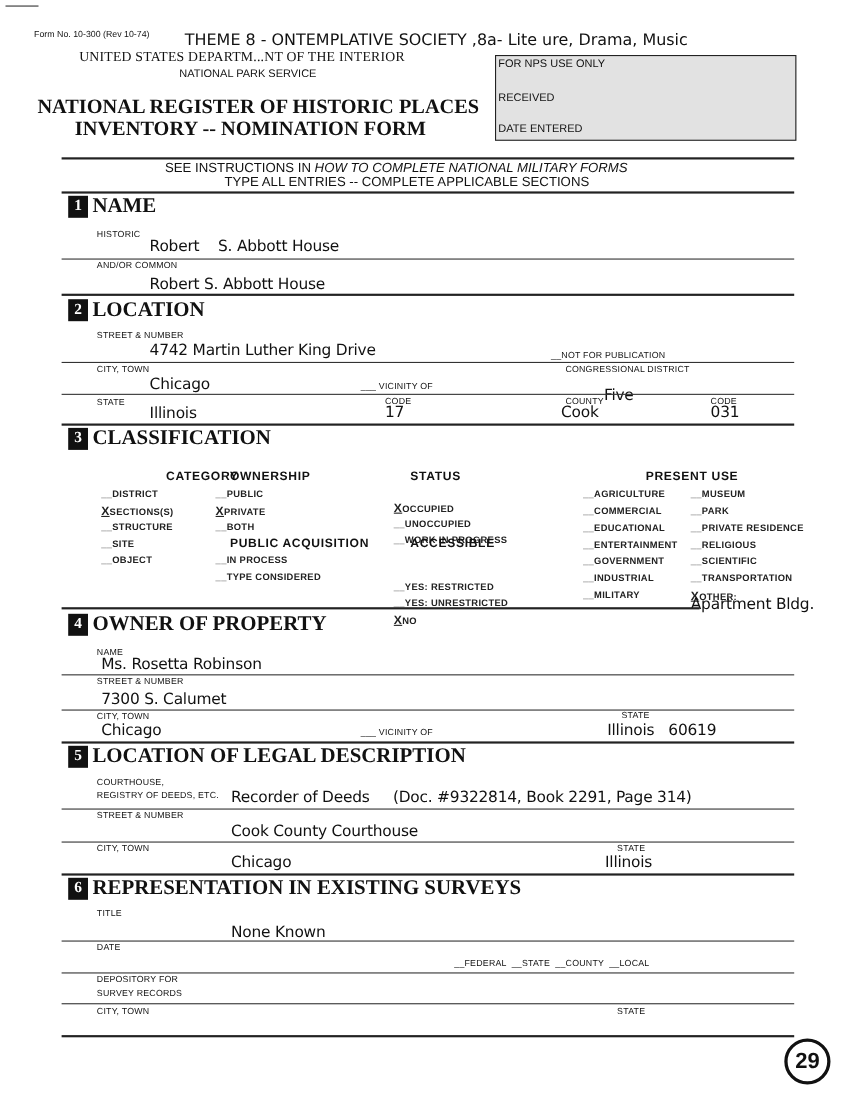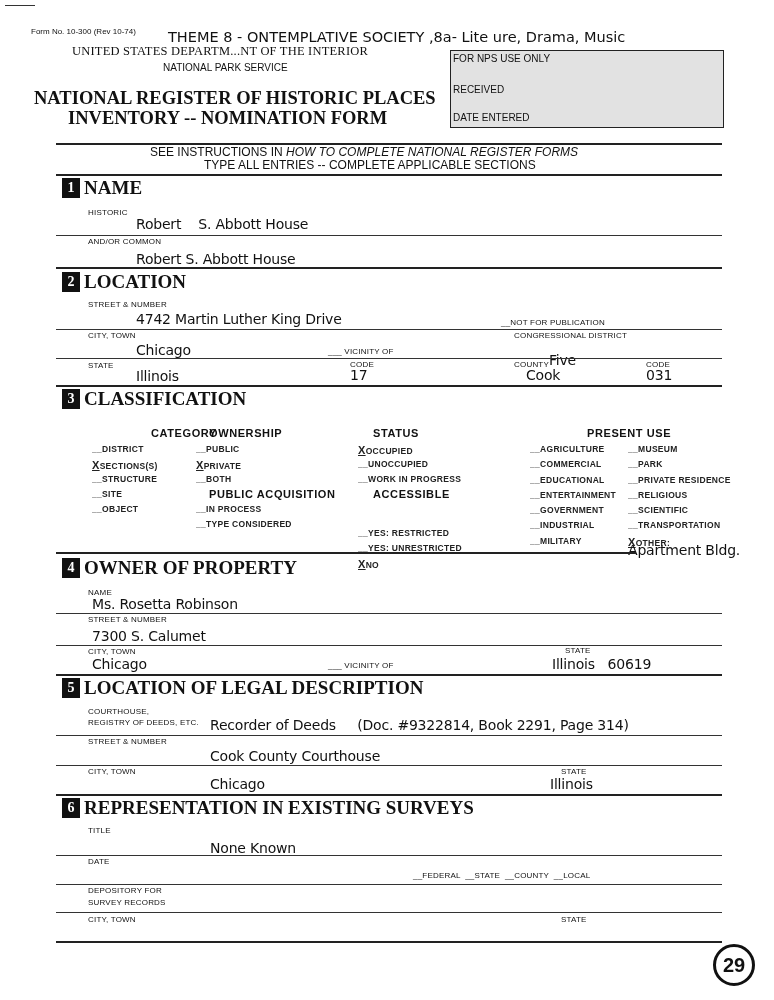--- a/index.html
+++ b/index.html
@@ -30,21 +30,21 @@
 <div class="abs serif" style="left:68px;top:108px;font-size:18.5px;font-weight:bold;">INVENTORY -- NOMINATION FORM</div>
 
 <div class="nps-box">
   <div class="abs" style="left:2px;top:2px;font-size:10px;">FOR NPS USE ONLY</div>
   <div class="abs" style="left:2px;top:33px;font-size:10px;">RECEIVED</div>
   <div class="abs" style="left:2px;top:61px;font-size:10px;">DATE ENTERED</div>
 </div>
 
 <div class="hr" style="top:143px;"></div>
 <div class="abs" style="left:150px;top:145px;font-size:12px;">
-  <span>SEE INSTRUCTIONS IN </span><i>HOW TO COMPLETE NATIONAL REGISTER FORMS</i>
+  <span>SEE INSTRUCTIONS IN </span><i>HOW TO COMPLETE NATIONAL MILITARY FORMS</i>
 </div>
 <div class="abs" style="left:204px;top:158px;font-size:12px;">TYPE ALL ENTRIES -- COMPLETE APPLICABLE SECTIONS</div>
 <div class="hr" style="top:174px;"></div>
 
 <div class="sec-head" style="top:177px;">
   <span class="sec-num">1</span>
   <span>NAME</span>
 </div>
 <div class="abs lbl" style="left:88px;top:208px;">HISTORIC</div>
 <div class="abs typed" style="left:136px;top:216px;white-space:pre;">Robert    S. Abbott House</div>
@@ -66,21 +66,21 @@
 <div class="abs typed" style="left:136px;top:342px;">Chicago</div>
 <div class="abs lbl" style="left:328px;top:347px;">___ VICINITY OF</div>
 <div class="abs typed" style="left:549px;top:352px;">Five</div>
 <div class="hr thin" style="top:358px;"></div>
 <div class="abs lbl" style="left:88px;top:361px;">STATE</div>
 <div class="abs lbl" style="left:350px;top:360px;">CODE</div>
 <div class="abs lbl" style="left:514px;top:360px;">COUNTY</div>
 <div class="abs lbl" style="left:646px;top:360px;">CODE</div>
 <div class="abs typed" style="left:136px;top:368px;">Illinois</div>
 <div class="abs typed" style="left:350px;top:367px;">17</div>
-<div class="abs typed" style="left:510px;top:367px;margin-left:16px;">Cook</div>
+<div class="abs typed" style="left:510px;top:367px;">Cook</div>
 <div class="abs typed" style="left:646px;top:367px;">031</div>
 <div class="hr" style="top:385px;"></div>
 
 <div class="sec-head" style="top:388px;">
   <span class="sec-num">3</span>
   <span>CLASSIFICATION</span>
 </div>
 
 <div class="abs colh" style="left:106px;top:427px;margin-left:45px;">CATEGORY</div>
 <div class="abs" style="left:92px;top:444px;">
@@ -98,21 +98,21 @@
   <div class="opt" style="height:15px;"><span>__</span><span>BOTH</span></div>
 </div>
 <div class="abs colh" style="left:209px;top:488px;">PUBLIC ACQUISITION</div>
 <div class="abs" style="left:196px;top:504px;">
   <div class="opt" style="height:15px;"><span>__</span><span>IN PROCESS</span></div>
   <div class="opt" style="height:15px;"><span>__</span><span>TYPE CONSIDERED</span></div>
 </div>
 
 <div class="abs colh" style="left:373px;top:427px;">STATUS</div>
 <div class="abs" style="left:358px;top:444px;">
-  <div class="opt" style="height:15px;"><span style="text-decoration:underline;font-size:11px;">X</span><span>OCCUPIED</span></div>
+  <div class="opt" style="height:15px;margin-top:12px;"><span style="text-decoration:underline;font-size:11px;">X</span><span>OCCUPIED</span></div>
   <div class="opt" style="height:15px;"><span>__</span><span>UNOCCUPIED</span></div>
   <div class="opt" style="height:15px;"><span>__</span><span>WORK IN PROGRESS</span></div>
 </div>
 <div class="abs colh" style="left:373px;top:488px;">ACCESSIBLE</div>
 <div class="abs" style="left:358px;top:528px;">
   <div class="opt" style="height:15px;"><span>__</span><span>YES: RESTRICTED</span></div>
   <div class="opt" style="height:15px;"><span>__</span><span>YES: UNRESTRICTED</span></div>
   <div class="opt" style="height:15px;"><span style="text-decoration:underline;font-size:11px;">X</span><span>NO</span></div>
 </div>
 

